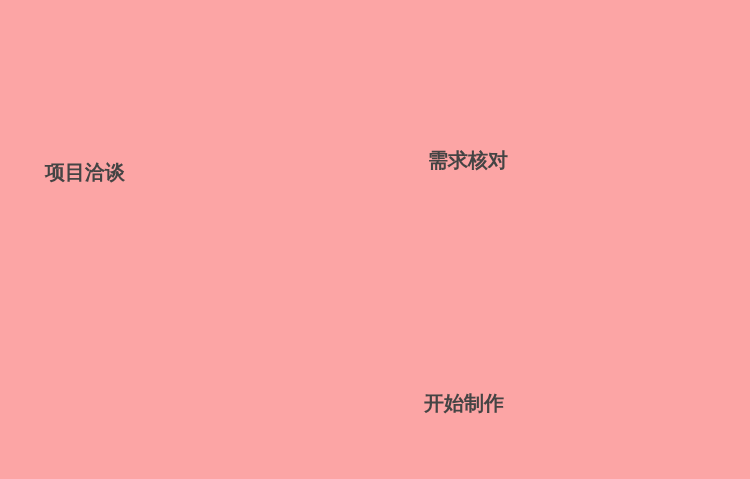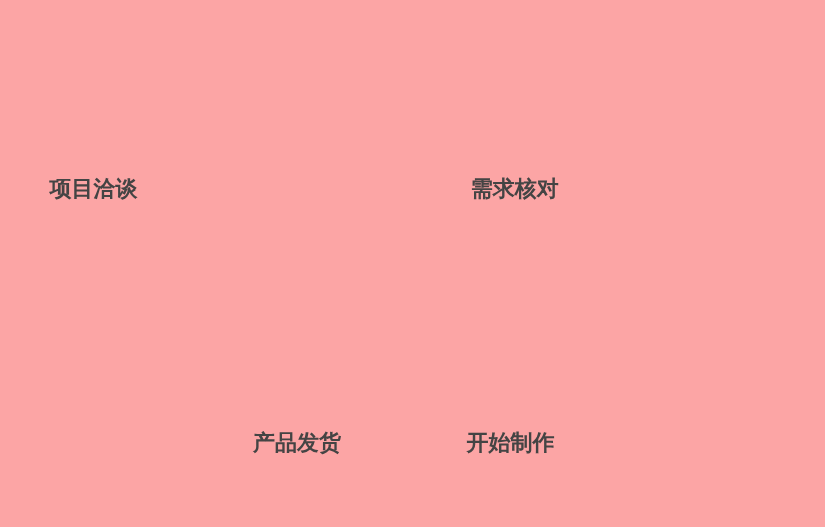--- a/index.html
+++ b/index.html
@@ -20,17 +20,16 @@
     white-space: nowrap;
     line-height: 1.1;
   }
 </style>
 </head>
 <body>
 
 <div class="page">
 
   <span class="step-label" style="left:45px; top:161px;">项目洽谈</span>
-  <span class="step-label" style="left:428px; top:161px;">需求核对</span>
+  <span class="step-label" style="left:428px; top:149px;">需求核对</span>
 
   <span class="step-label" style="left:424px; top:392px;">开始制作</span>
-  <span class="step-label" style="left:230px; top:392px;">产品发货</span>
 </div>
 
 </body></html>

